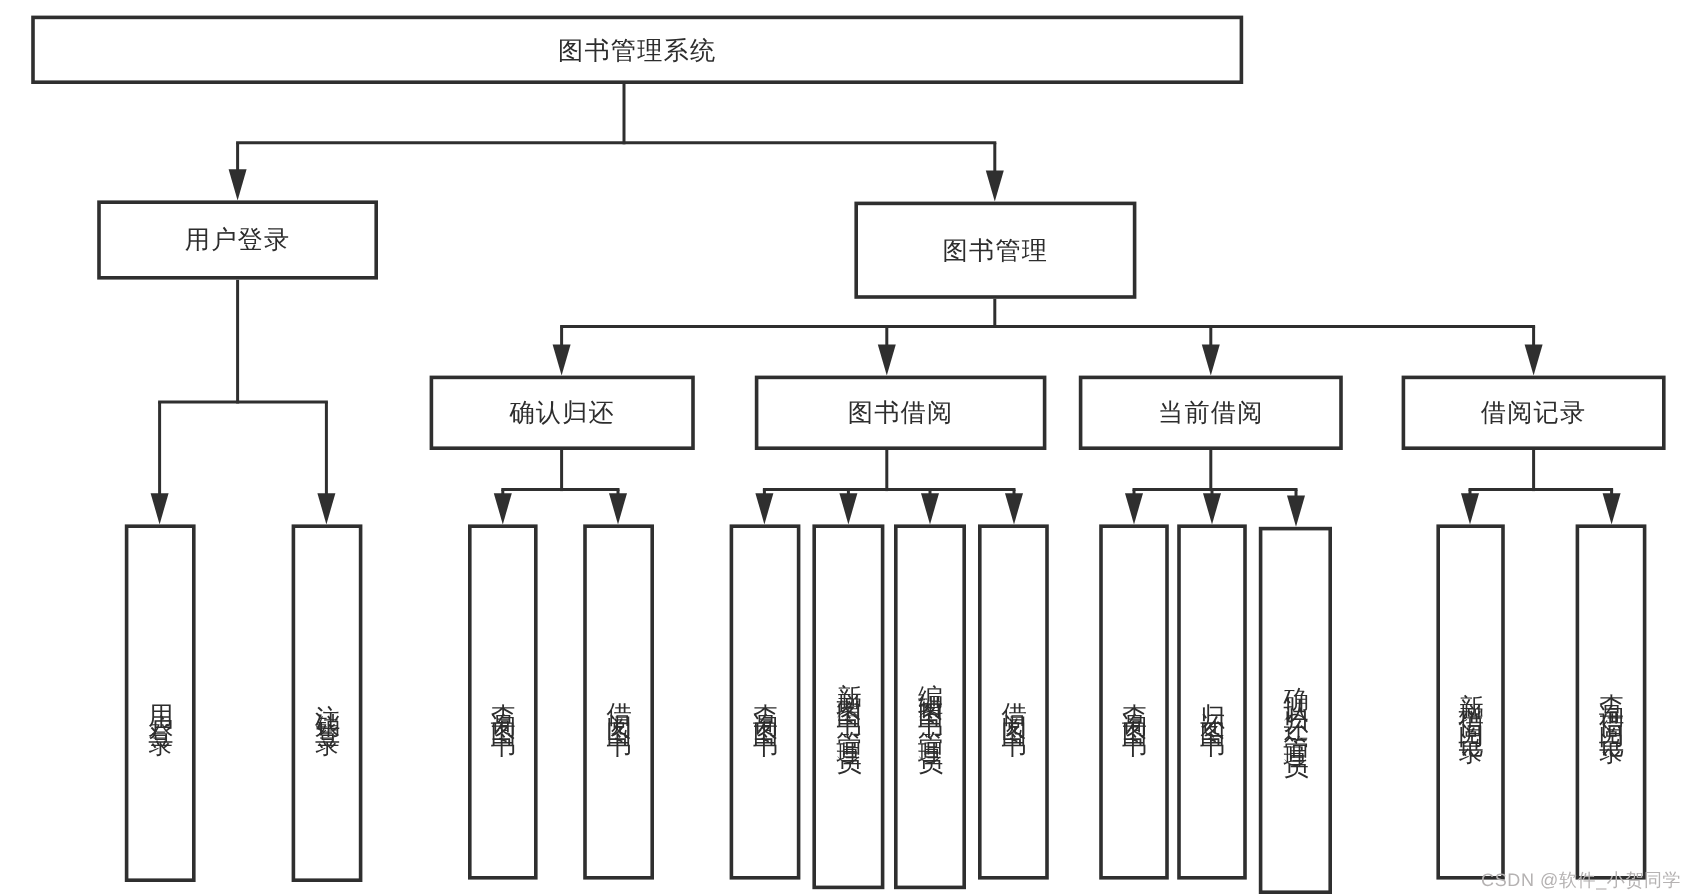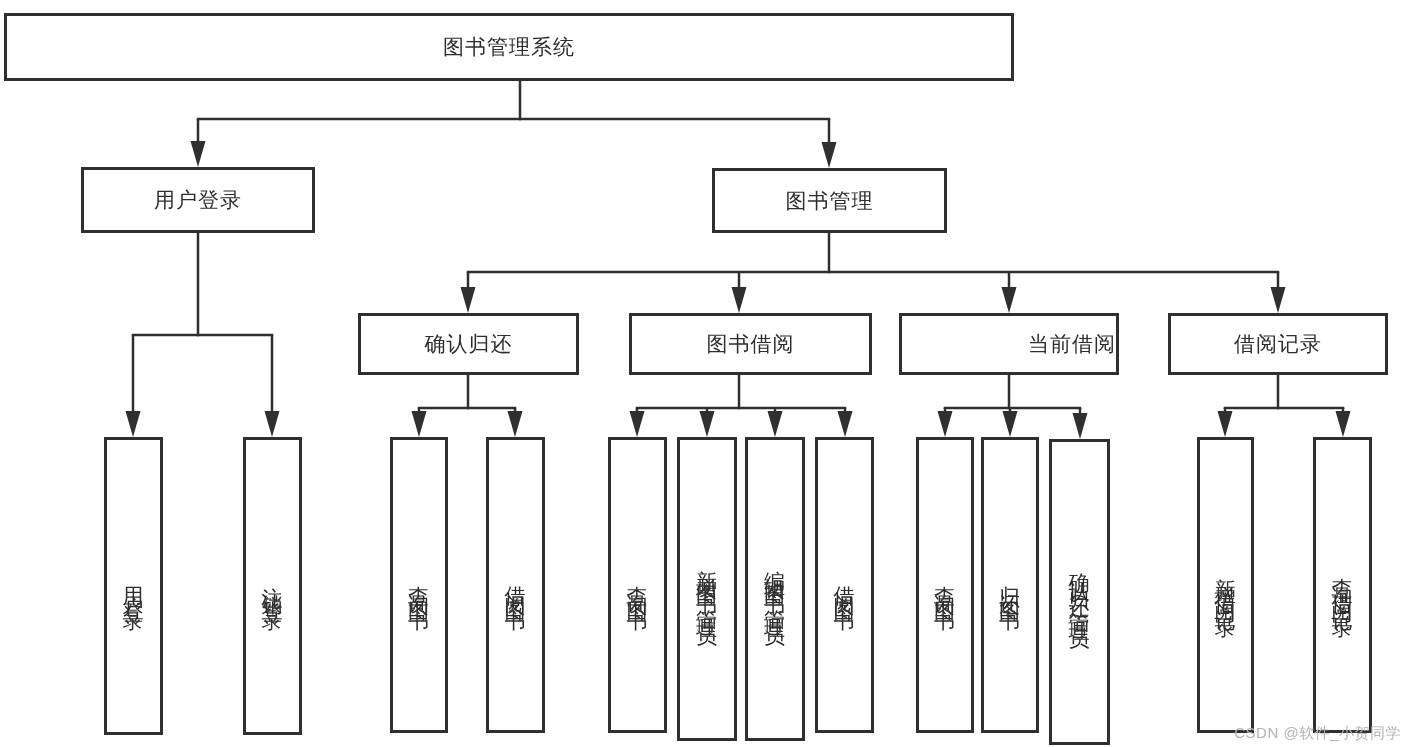--- a/index.html
+++ b/index.html
@@ -85,38 +85,38 @@
     <polygon points="1072.5,413 1087.5,413 1080,439" fill="#2f2f2f" stroke="none"></polygon>
 
     <line x1="1278" y1="375" x2="1278" y2="409.25"></line>
     <line x1="1223.75" y1="408" x2="1344.25" y2="408"></line>
     <line x1="1225" y1="408" x2="1225" y2="414"></line>
     <line x1="1343" y1="408" x2="1343" y2="414"></line>
     <polygon points="1217.5,411 1232.5,411 1225,437" fill="#2f2f2f" stroke="none"></polygon>
     <polygon points="1335.5,411 1350.5,411 1343,437" fill="#2f2f2f" stroke="none"></polygon>
   </svg>
 
-  <div class="node root" style="left:4px; top:13px; width:1010px; height:68px;">
+  <div class="node root" style="left:26px; top:13px; width:1010px; height:57px;">
     <span>图书管理系统</span>
   </div>
 
   <div class="node h" style="left:81px; top:167px; width:234px; height:66px;">
     <span>用户登录</span>
   </div>
-  <div class="node h" style="left:712px; top:168px; width:235px; height:65px;">
+  <div class="node h" style="left:712px; top:168px; width:235px; height:81px;">
     <span>图书管理</span>
   </div>
 
   <div class="node h" style="left:358px; top:313px; width:221px; height:62px;">
     <span>确认归还</span>
   </div>
   <div class="node h" style="left:629px; top:313px; width:243px; height:62px;">
     <span>图书借阅</span>
   </div>
-  <div class="node h" style="left:899px; top:313px; width:220px; height:62px;justify-content:flex-end;">
+  <div class="node h" style="left:899px; top:313px; width:220px; height:62px;">
     <span>当前借阅</span>
   </div>
   <div class="node h" style="left:1168px; top:313px; width:220px; height:62px;">
     <span>借阅记录</span>
   </div>
 
   <div class="node leaf" style="left:104px; top:437px; width:59px; height:298px;">
     <span>用户登录</span>
   </div>
   <div class="node leaf" style="left:243px; top:437px; width:59px; height:298px;">

